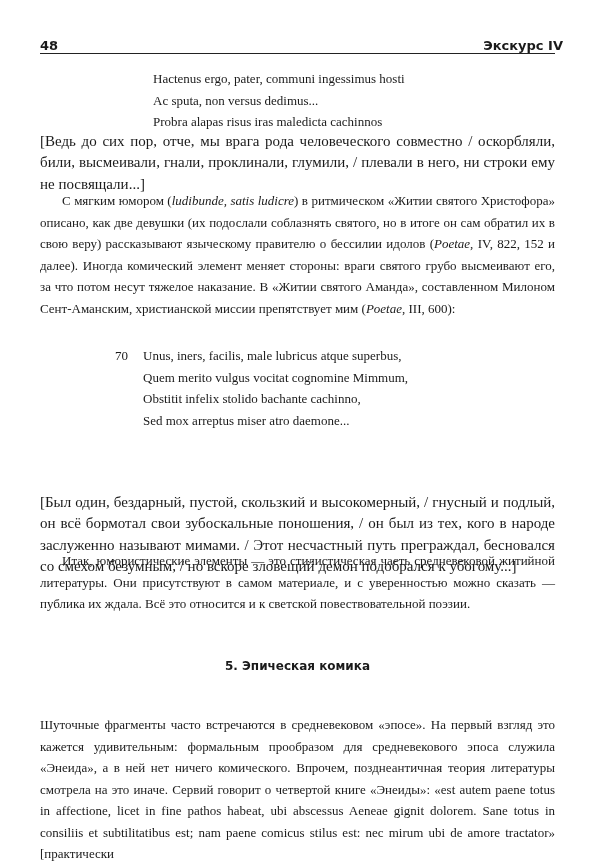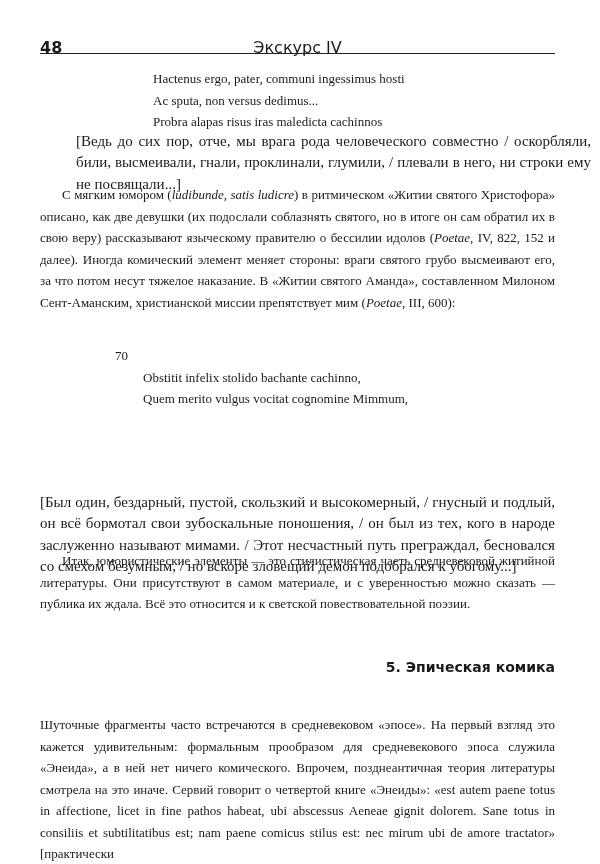--- a/index.html
+++ b/index.html
@@ -1,77 +1,79 @@
 <!DOCTYPE html>
 <html><head>
 <meta charset="utf-8">
 <style>
   html, body { margin: 0; padding: 0; background: #ffffff; }
   body { width: 600px; height: 864px; position: relative; overflow: hidden; color: #1a1a1a; }
   .page { position: absolute; left: 40px; top: 0; width: 515px; }
   .running-head { position: absolute; top: 38px; left: 0; width: 515px; height: 14px;
-    font-family: "DejaVu Sans", sans-serif; font-size: 16px; }
+    font-family: "DejaVu Sans", sans-serif; font-size: 13px; }
   .running-head .num { position: absolute; left: 0; top: 0; font-weight: bold; }
-  .running-head .title { position: absolute; left: 0; width: 515px; text-align: center; top: 0; }
+  .running-head .title { position: absolute; left: 8px; width: 515px; text-align: right; top: 0; font-weight: bold; }
   .rule { position: absolute; top: 53px; left: 0; width: 515px; height: 1px; background: #222; }
   .serif { font-family: "Liberation Serif", "DejaVu Serif", serif; font-size: 13px; line-height: 21.5px; }
   .sans-ru { font-family: "Liberation Serif", serif; font-size: 15px; line-height: 21.4px; }
   .verse { position: absolute; left: 113px; }
   .verse .line { white-space: nowrap; }
   .verse2 { position: absolute; left: 75px; }
   .verse2 .row { display: flex; white-space: nowrap; font-family: Liberation Serif, serif; }
   .verse2 .ln { width: 28px; }
   .block { position: absolute; left: 0; width: 515px; text-align: justify; }
   .block p { margin: 0; }
   .indent { text-indent: 22px; }
-  .heading { position: absolute; top: 659px; left: 0; width: 515px; text-align: right;
-    font-family: "DejaVu Sans", sans-serif; font-size: 14px; font-weight: bold; }
+  .heading { position: absolute; top: 659px; left: 0; width: 515px; text-align: center;
+    font-family: "DejaVu Sans", sans-serif; font-size: 12px; font-weight: bold; }
   i { font-style: italic; }
 </style>
 </head>
 <body>
 
 <div class="page">
   <div class="running-head">
     <span class="num">48</span>
     <span class="title">Экскурс IV</span>
   </div>
   <div class="rule"></div>
 
   <div class="verse serif" style="top:68px;">
     <div class="line">Hactenus ergo, pater, communi ingessimus hosti</div>
     <div class="line">Ac sputa, non versus dedimus...</div>
     <div class="line">Probra alapas risus iras maledicta cachinnos</div>
   </div>
 
-  <div class="block sans-ru" style="top:131px; padding-left:0;margin-left:36px;">
+  <div class="block sans-ru" style="top:131px; padding-left:0;">
     <p>[Ведь до сих пор, отче, мы врага рода человеческого совместно / оскорбляли, били, высмеивали, гнали, проклинали, глумили, / плевали в него, ни строки ему не посвящали...]</p>
   </div>
 
-  <div class="block serif" style="top:184px;">
+  <div class="block serif" style="top:190px;">
     <p class="indent"><span>С мягким юмором (</span><i>ludibunde, satis ludicre</i><span>) в ритмическом «Житии святого Христофора» описано, как две девушки (их подослали соблазнять святого, но в итоге он сам обратил их в свою веру) рассказывают языческому правителю о бессилии идолов (</span><i>Poetae</i><span>, IV, 822, 152 и далее). Иногда комический элемент меняет стороны: враги святого грубо высмеивают его, за что потом несут тяжелое наказание. В «Житии святого Аманда», составленном Милоном Сент-Аманским, христианской миссии препятствует мим (</span><i>Poetae</i><span>, III, 600):</span></p>
   </div>
 
   <div class="verse2 serif" style="top:345px;">
     <div class="row">
       <span class="ln">70</span>
+      <span>Unus, iners, facilis, male lubricus atque superbus,</span>
     </div>
     <div class="row">
       <span class="ln"></span>
+    </div>
+    <div class="row">
+      <span class="ln"></span>
+      <span>Quem merito vulgus vocitat cognomine Mimmum,</span>
     </div>
     <div class="row">
       <span class="ln"></span>
       <span>Obstitit infelix stolido bachante cachinno,</span>
     </div>
     <div class="row">
       <span class="ln"></span>
-      <span>Quem merito vulgus vocitat cognomine Mimmum,</span>
-    </div>
-    <div class="row">
-      <span class="ln"></span>
+      <span>Sed mox arreptus miser atro daemone...</span>
     </div>
   </div>
 
   <div class="block sans-ru" style="top:452px;margin-top:40px;">
     <p>[Был один, бездарный, пустой, скользкий и высокомерный, / гнусный и подлый, он всё бормотал свои зубоскальные поношения, / он был из тех, кого в народе заслуженно называют мимами. / Этот несчастный путь преграждал, бесновался со смехом безумным, / но вскоре зловещий демон подобрался к убогому...]</p>
   </div>
 
   <div class="block serif" style="top:550px;">
     <p class="indent">Итак, юмористические элементы — это стилистическая часть средневековой житийной литературы. Они присутствуют в самом материале, и с уверенностью можно сказать — публика их ждала. Всё это относится и к светской повествовательной поэзии.</p>
   </div>

